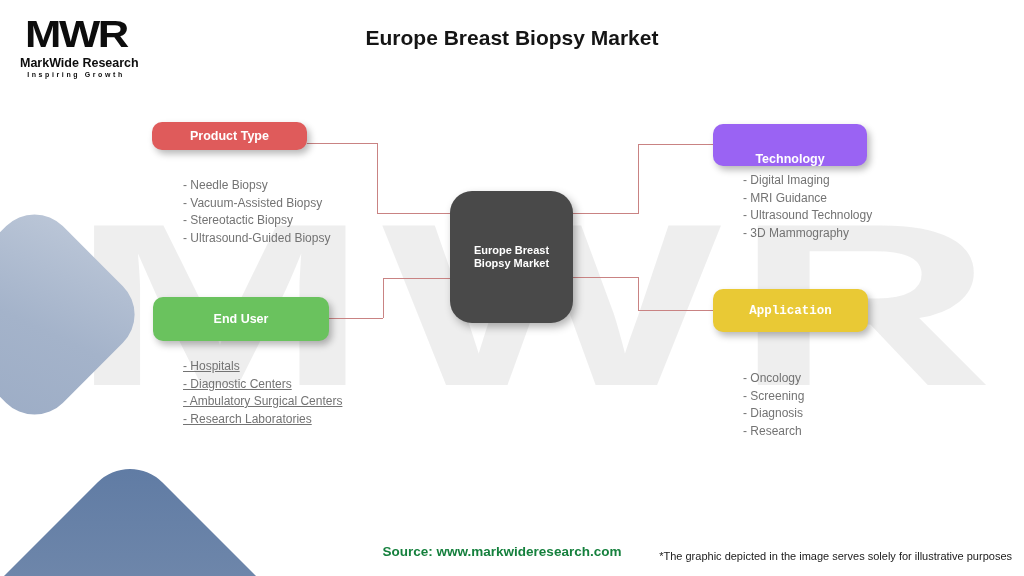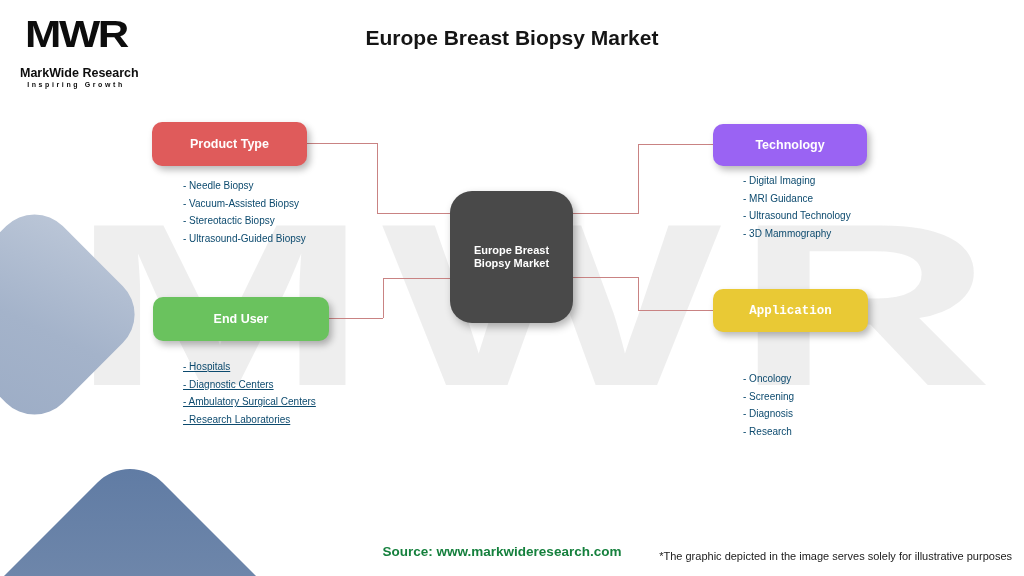--- a/index.html
+++ b/index.html
@@ -14,41 +14,41 @@
     background:linear-gradient(135deg,#5e7aa3 0%,#748bad 45%,#8da0bd 100%);z-index:1;}
   .watermark{position:absolute;left:70px;top:175px;width:920px;height:260px;z-index:0;
     font-weight:700;font-size:232px;line-height:260px;color:rgba(90,90,90,0.10);
     letter-spacing:8px;transform:scaleX(1.55);transform-origin:left center;
     white-space:nowrap;user-select:none;}
 
   
   .logo{position:absolute;left:20px;top:16px;width:112px;text-align:center;color:#0d0d0d;z-index:5;}
   .logo-acronym{font-weight:700;font-size:37px;line-height:38px;letter-spacing:-2px;
     transform:scaleX(1.18);transform-origin:center;}
-  .logo-name{font-weight:700;font-size:12.5px;line-height:14px;margin-top:12px;white-space:nowrap;}
+  .logo-name{font-weight:700;font-size:12.5px;line-height:14px;margin-top:2px;white-space:nowrap;}
   .logo-tagline{font-weight:700;font-size:7px;letter-spacing:2.6px;margin-top:1px;white-space:nowrap;}
 
   
   .page-title{position:absolute;left:0;right:0;top:26px;text-align:center;
     font-weight:700;font-size:21px;color:#151515;z-index:5;}
 
   
   .conn{position:absolute;background:#c98383;z-index:2;}
 
   
   .cat-box{position:absolute;z-index:3;border-radius:10px;display:flex;align-items:center;justify-content:center;
     color:#ffffff;font-weight:700;font-size:12.5px;box-shadow:3px 4px 7px rgba(0,0,0,0.28);}
   .center-node{position:absolute;left:450px;top:191px;width:123px;height:132px;border-radius:22px;
     z-index:3;display:flex;align-items:center;justify-content:center;text-align:center;
     color:#ffffff;font-weight:700;font-size:11px;line-height:13.5px;padding:0 10px;box-sizing:border-box;
     box-shadow:3px 4px 8px rgba(0,0,0,0.3);}
 
   
   .cat-list{position:absolute;z-index:3;margin:0;padding:0;list-style:none;
-    font-size:10px;line-height:17.6px;color:#0c4a6e;}
+    font-size:12px;line-height:17.6px;color:#737373;}
 
   
   .source-line{position:absolute;left:0;right:20px;top:544px;text-align:center;
     font-weight:700;font-size:13.5px;color:#15803d;z-index:5;}
   .disclaimer{position:absolute;right:12px;top:550px;font-size:11px;color:#1a1a1a;z-index:5;}
 </style>
 </head>
 <body>
 
 <div class="stage">
@@ -78,31 +78,31 @@
   <div class="conn" style="left:383px;top:278px;width:67px;height:1px;"></div>
 
   <div class="conn" style="left:573px;top:277px;width:65px;height:1px;"></div>
   <div class="conn" style="left:638px;top:277px;width:1px;height:33px;"></div>
   <div class="conn" style="left:638px;top:310px;width:75px;height:1px;"></div>
 
   <div class="center-node" style="background: rgb(73, 73, 73);">
     <span>Europe Breast Biopsy Market</span>
   </div>
 
-  <div class="cat-box" style="left: 152px; top: 122px; width: 155px; height: 44px; background: rgb(223, 91, 91);">
+  <div class="cat-box" style="left: 152px; top: 122px; width: 155px; height: 28px; background: rgb(223, 91, 91);">
     <span>Product Type</span>
   </div>
   <ul class="cat-list" style="left:183px;top:177px;">
     <li>- Needle Biopsy</li>
     <li>- Vacuum-Assisted Biopsy</li>
     <li>- Stereotactic Biopsy</li>
     <li>- Ultrasound-Guided Biopsy</li>
   </ul>
 
-  <div class="cat-box" style="left: 713px; top: 124px; width: 154px; height: 42px; background: rgb(154, 99, 243);">
+  <div class="cat-box" style="left: 713px; top: 124px; width: 154px; height: 42px; background: rgb(154, 99, 243); align-items: flex-end;">
     <span>Technology</span>
   </div>
   <ul class="cat-list" style="left:743px;top:172px;">
     <li>- Digital Imaging</li>
     <li>- MRI Guidance</li>
     <li>- Ultrasound Technology</li>
     <li>- 3D Mammography</li>
   </ul>
 
   <div class="cat-box" style="left: 153px; top: 297px; width: 176px; height: 44px; background: rgb(106, 194, 94);">

